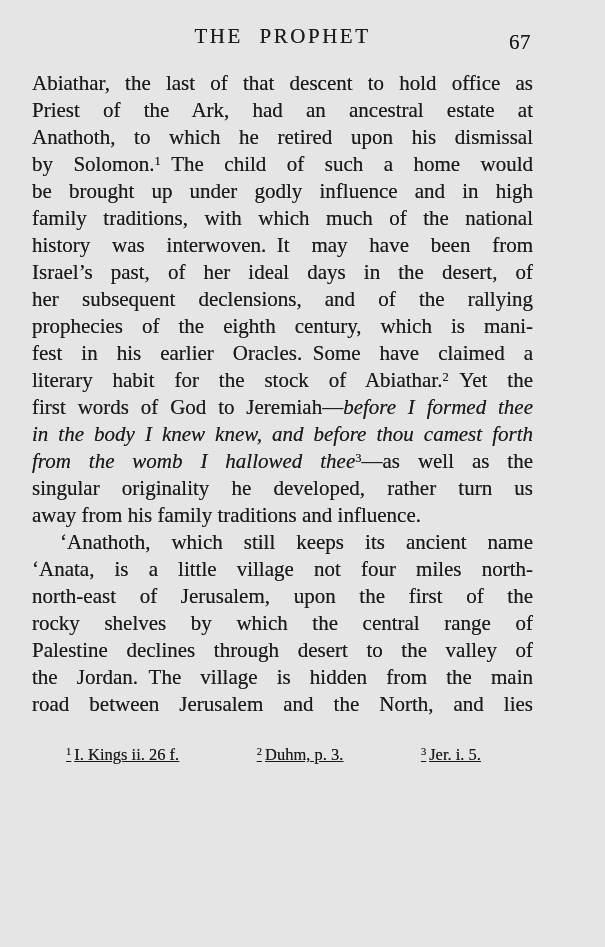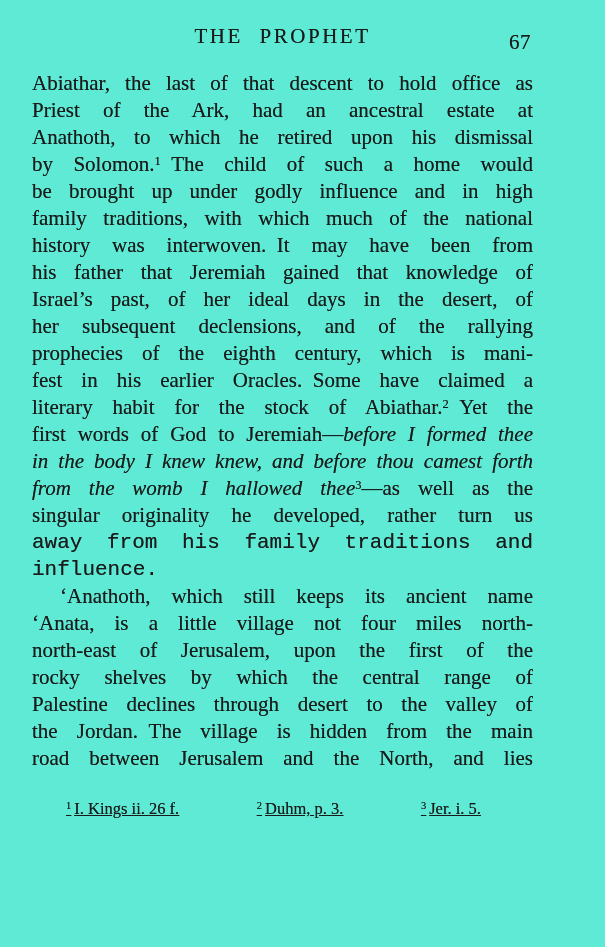--- a/index.html
+++ b/index.html
@@ -1,20 +1,20 @@
 <!DOCTYPE html>
 <html><head>
 <meta charset="utf-8">
 <style>
   html, body { margin: 0; padding: 0; }
   .page {
     position: relative;
     width: 605px;
     height: 947px;
-    background: #5eead4;
+    background: #e5e5e5;
     color: #1a1a1a;
     font-family: "Liberation Serif", "DejaVu Serif", serif;
     overflow: hidden;
     text-shadow: 0 0 0.5px rgba(10,10,10,0.6);
   }
   .running-head {
     position: relative;
     margin: 25px 0 0 32px;
     width: 501px;
     height: 22px;
@@ -35,21 +35,21 @@
     margin: 23px 0 0 32px;
     width: 501px;
     font-size: 21px;
     line-height: 27px;
   }
   .para { margin: 0; }
   .line {
     text-align: justify;
     text-align-last: justify;
   }
-  .line.noj { text-align-last: left; font-family: Liberation Mono, monospace; }
+  .line.noj { text-align-last: left; }
   .line.ind { text-indent: 28px; }
   sup {
     font-size: 12.5px;
     line-height: 0;
     vertical-align: 6px;
     letter-spacing: 0;
   }
   em { }
   .footnotes {
     margin: 27px 0 0 32px;
@@ -78,21 +78,20 @@
   </div>
   <div class="page-body">
       <div class="para">
         <div class="line"><span>Abiathar, the last of that descent to hold office as</span></div>
         <div class="line"><span>Priest of the Ark, had an ancestral estate at</span></div>
         <div class="line"><span>Anathoth, to which he retired upon his dismissal</span></div>
         <div class="line"><span>by Solomon.</span><sup>1</sup><span> The child of such a home would</span></div>
         <div class="line"><span>be brought up under godly influence and in high</span></div>
         <div class="line"><span>family traditions, with which much of the national</span></div>
         <div class="line"><span>history was interwoven. It may have been from</span></div>
-        <div class="line"><span>his father that Jeremiah gained that knowledge of</span></div>
         <div class="line"><span>Israel’s past, of her ideal days in the desert, of</span></div>
         <div class="line"><span>her subsequent declensions, and of the rallying</span></div>
         <div class="line"><span>prophecies of the eighth century, which is mani-</span></div>
         <div class="line"><span>fest in his earlier Oracles. Some have claimed a</span></div>
         <div class="line"><span>literary habit for the stock of Abiathar.</span><sup>2</sup><span> Yet the</span></div>
         <div class="line"><span>first words of God to Jeremiah—</span><em>before I formed thee</em></div>
         <div class="line"><em>in the body I knew knew, and before thou camest forth</em></div>
         <div class="line"><em>from the womb I hallowed thee</em><sup>3</sup><span>—as well as the</span></div>
         <div class="line"><span>singular originality he developed, rather turn us</span></div>
         <div class="line noj"><span>away from his family traditions and influence.</span></div>

